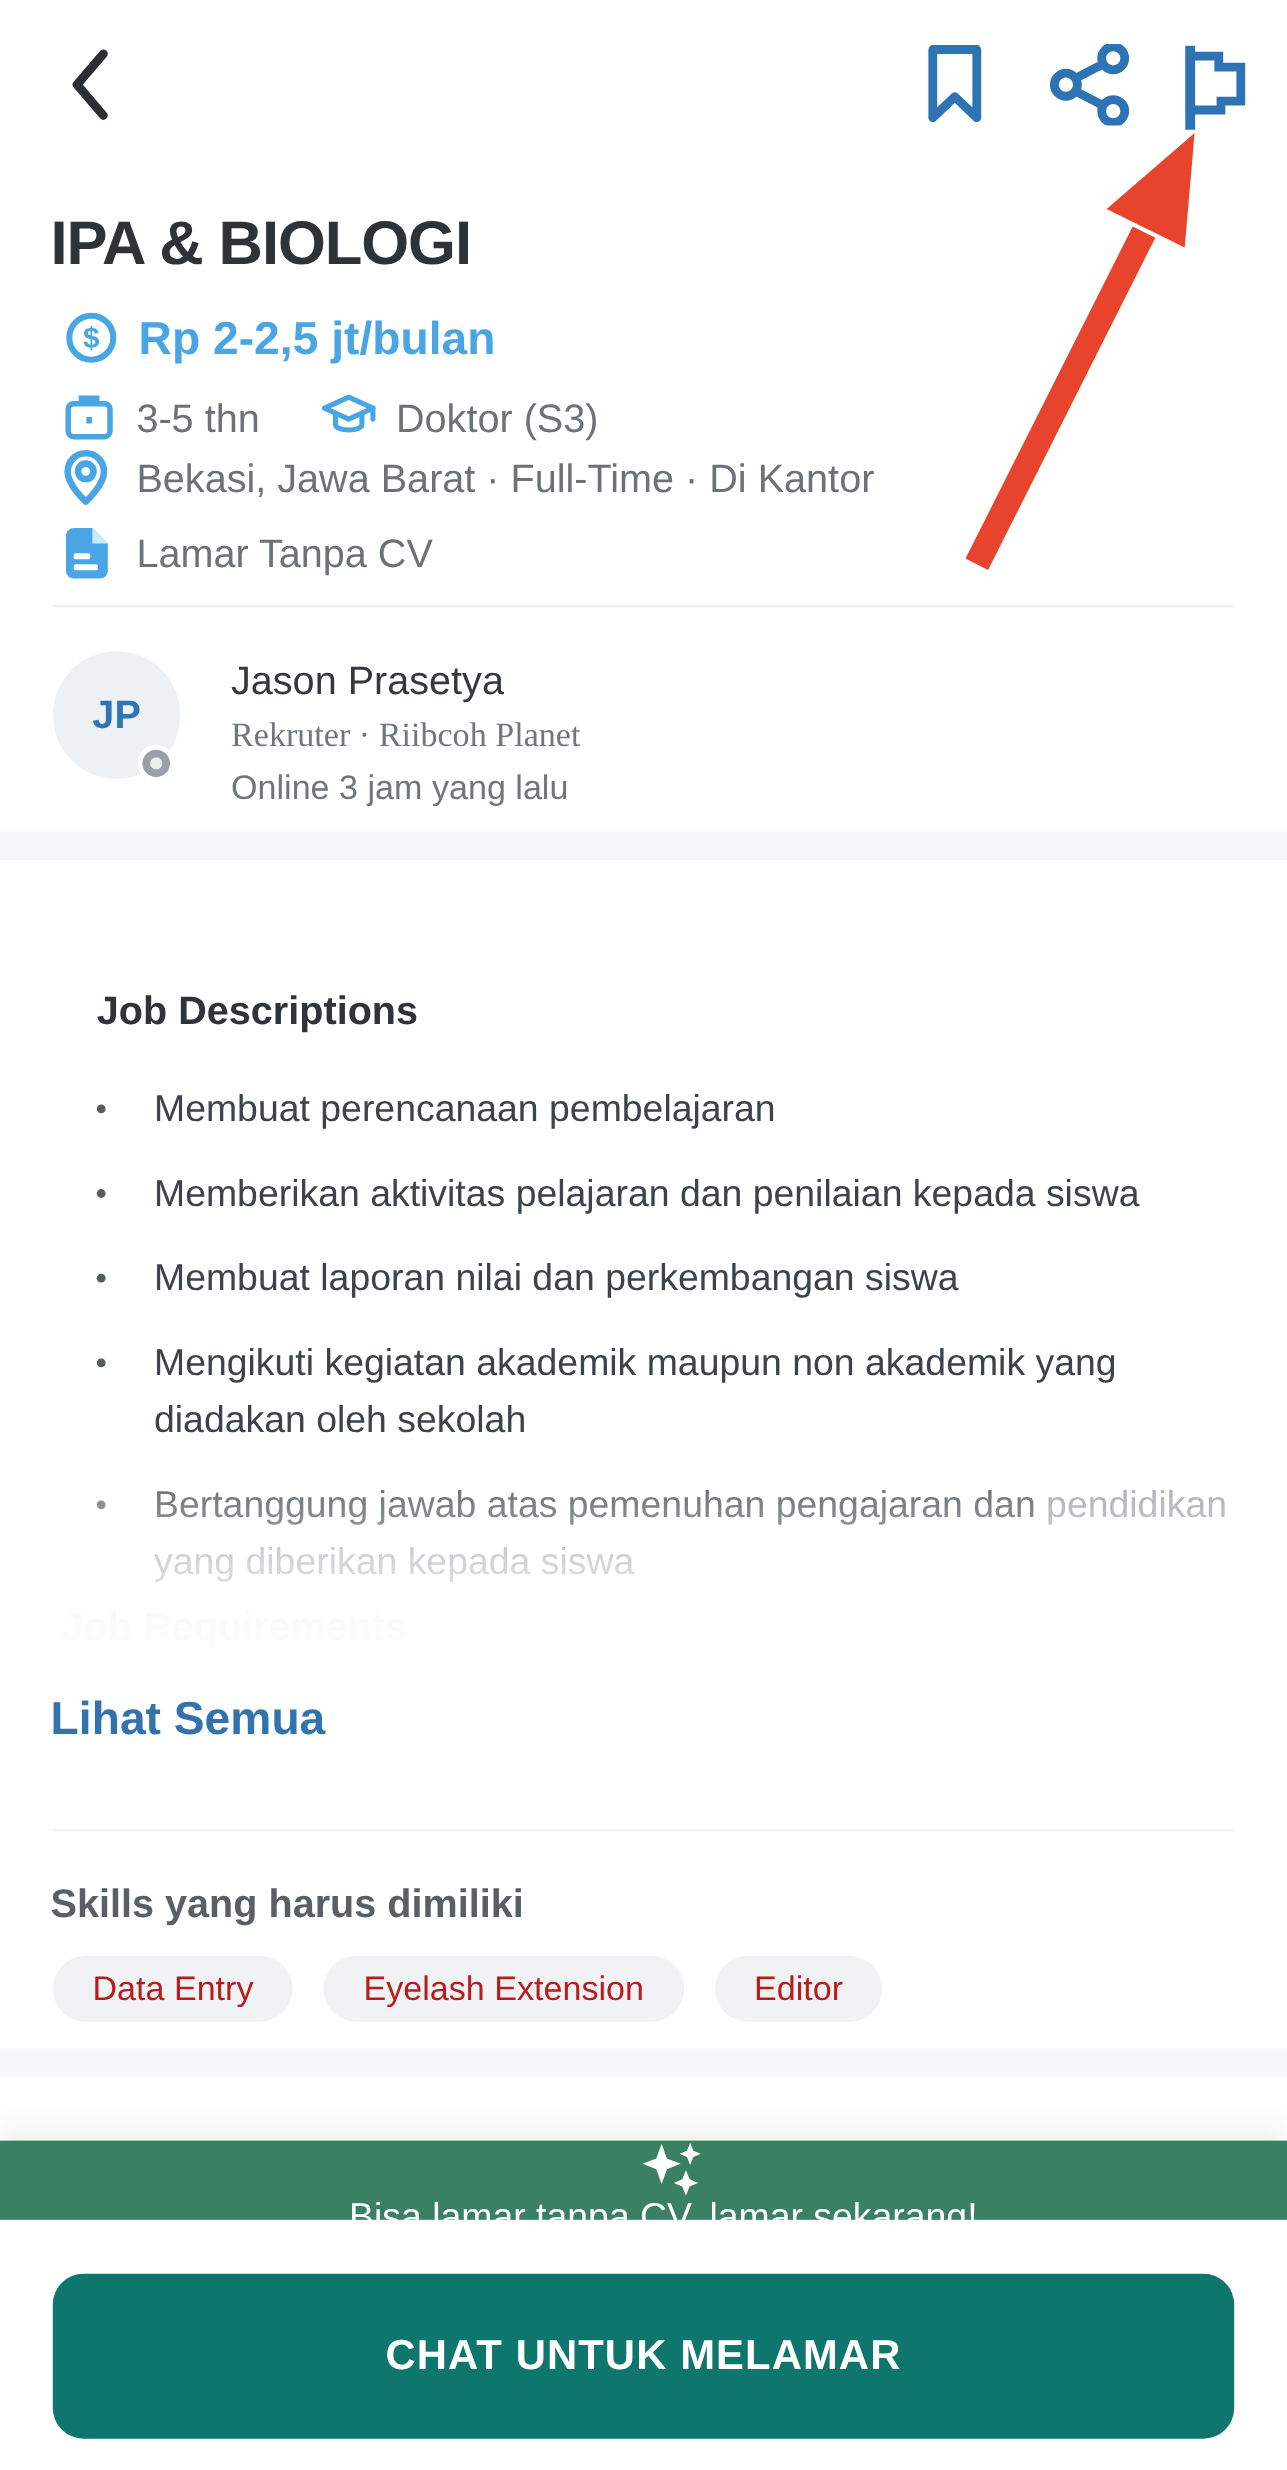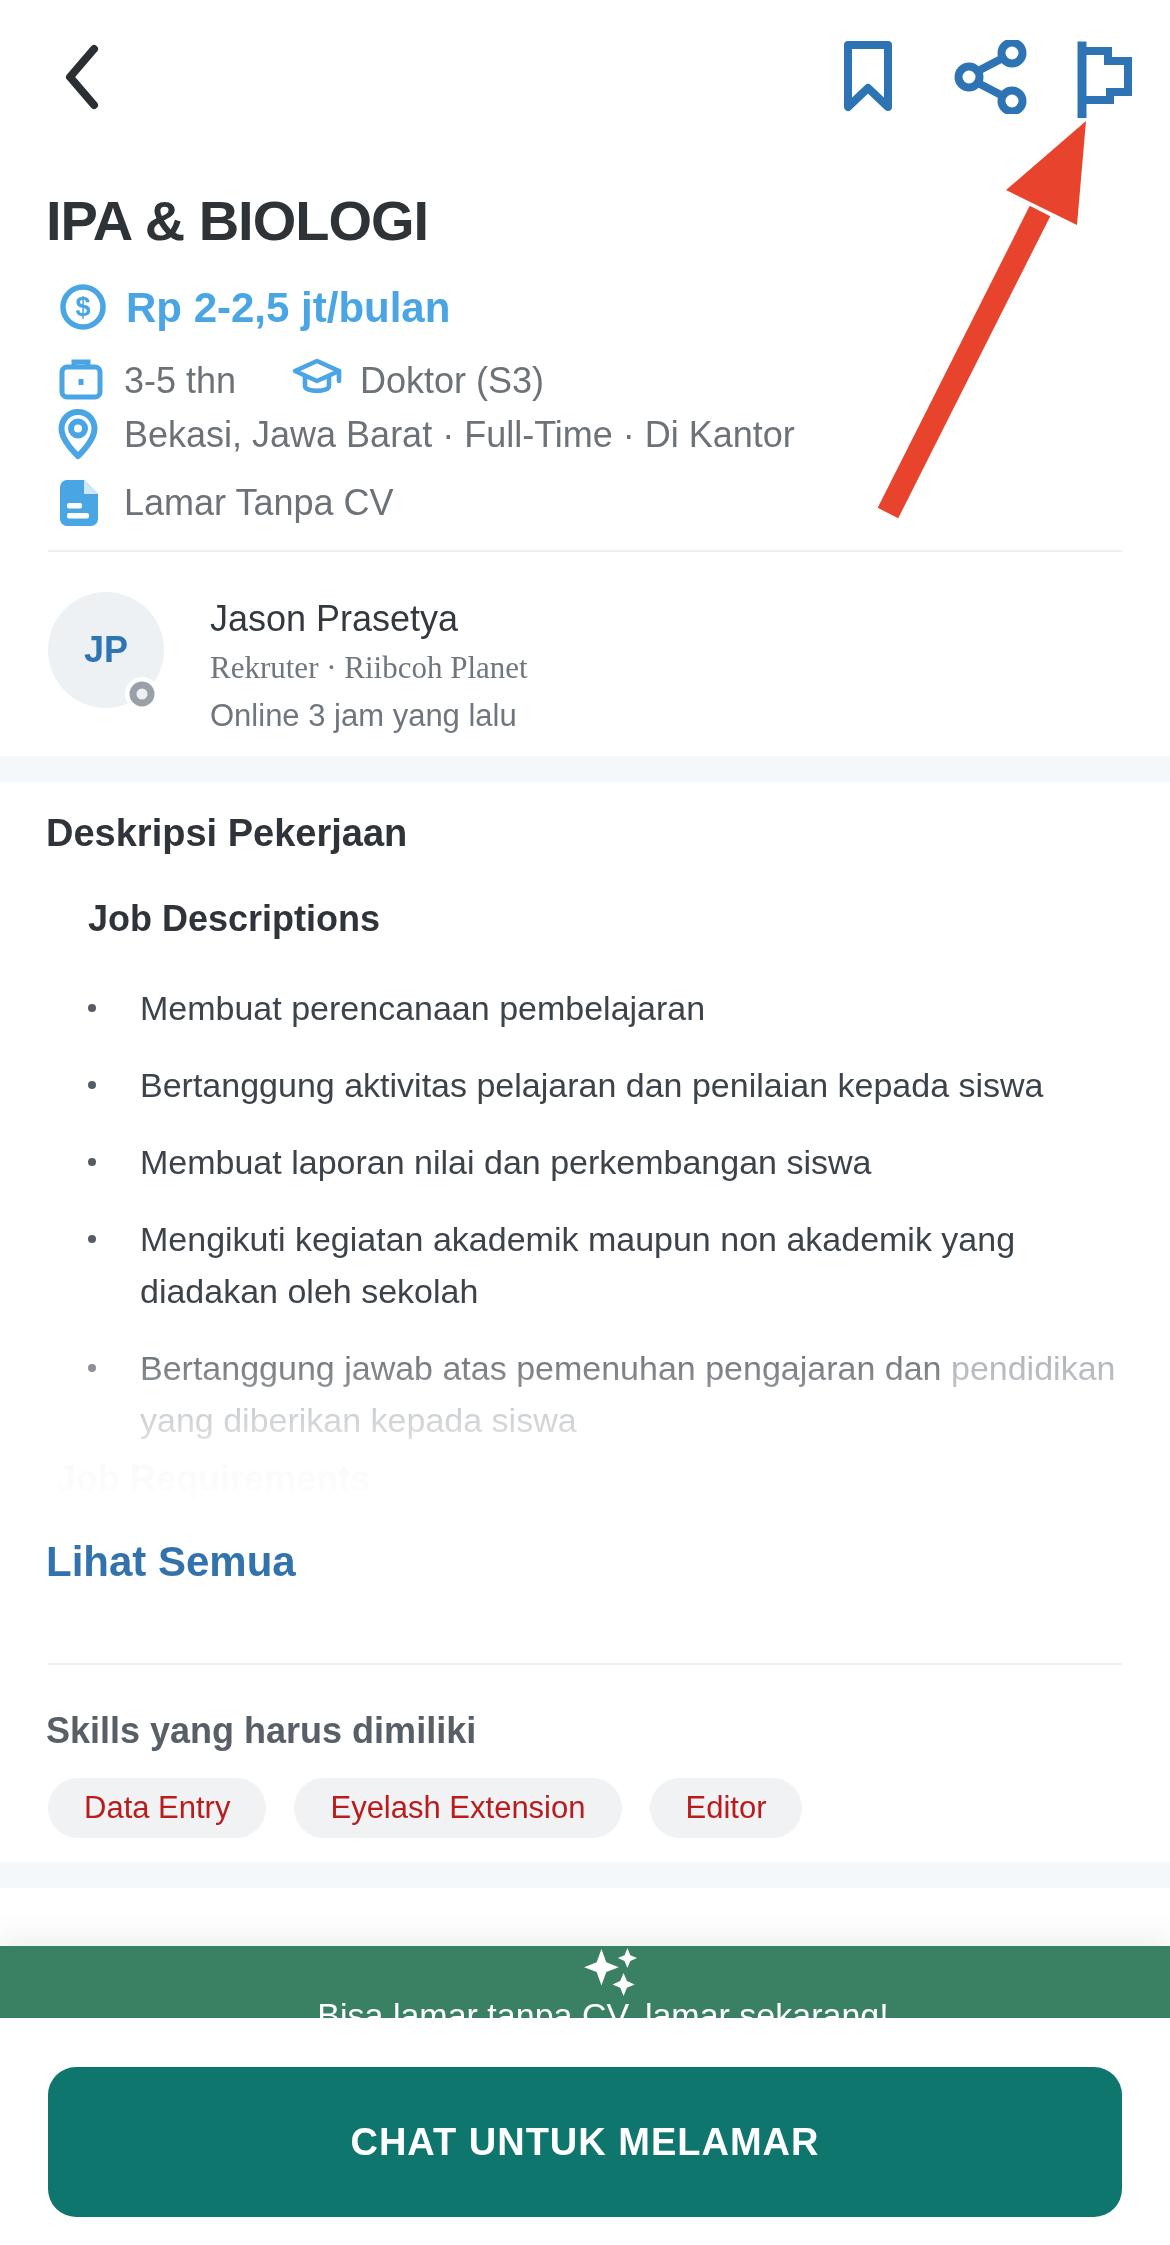--- a/index.html
+++ b/index.html
@@ -147,26 +147,25 @@
     <circle cx="18" cy="18" r="17" fill="#ffffff"></circle>
     <circle cx="18" cy="18" r="12.5" fill="#9AA0A7"></circle>
     <circle cx="18" cy="18" r="5.5" fill="#EDEFF1"></circle>
   </svg>
   <div class="abs rec-name">Jason Prasetya</div>
   <div class="abs rec-role">Rekruter · Riibcoh Planet</div>
   <div class="abs rec-online">Online 3 jam yang lalu</div>
 
   <div class="abs band band1"></div>
 
-  <div class="abs sec-title">Deskripsi Pekerjaan</div>
   <div class="abs sub-title">Job Descriptions</div>
 
   <ul class="abs bullets">
     <li><span>Membuat perencanaan pembelajaran</span></li>
-    <li><span>Bertanggung aktivitas pelajaran dan penilaian kepada siswa</span></li>
+    <li><span>Memberikan aktivitas pelajaran dan penilaian kepada siswa</span></li>
     <li><span>Membuat laporan nilai dan perkembangan siswa</span></li>
     <li><span>Mengikuti kegiatan akademik maupun non akademik yang diadakan oleh sekolah</span></li>
     <li><span>Bertanggung jawab atas pemenuhan pengajaran dan </span><span class="faded">pendidikan yang diberikan kepada siswa</span></li>
   </ul>
 
   <div class="abs ghost-heading">Job Requirements</div>
   <div class="abs fade-overlay"></div>
 
   <div class="abs see-all">Lihat Semua</div>
 

